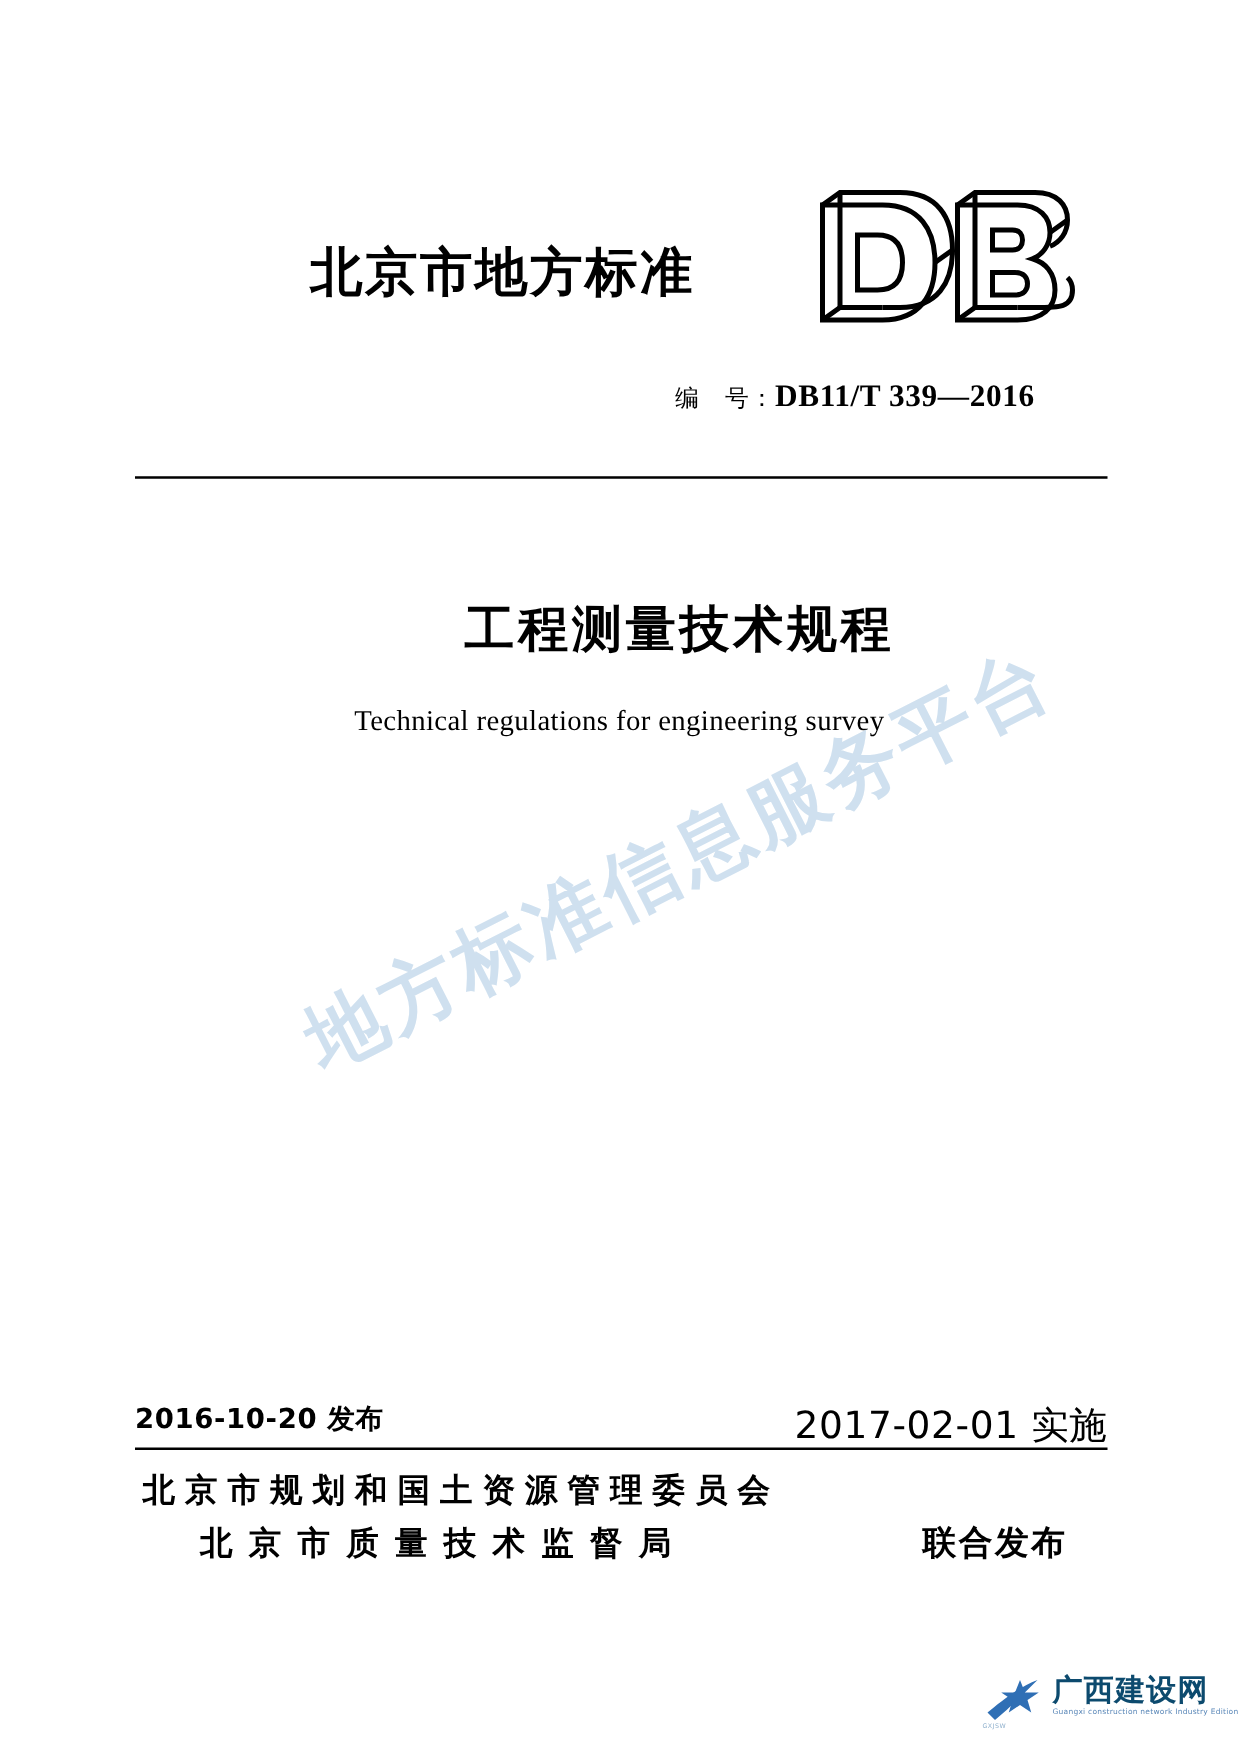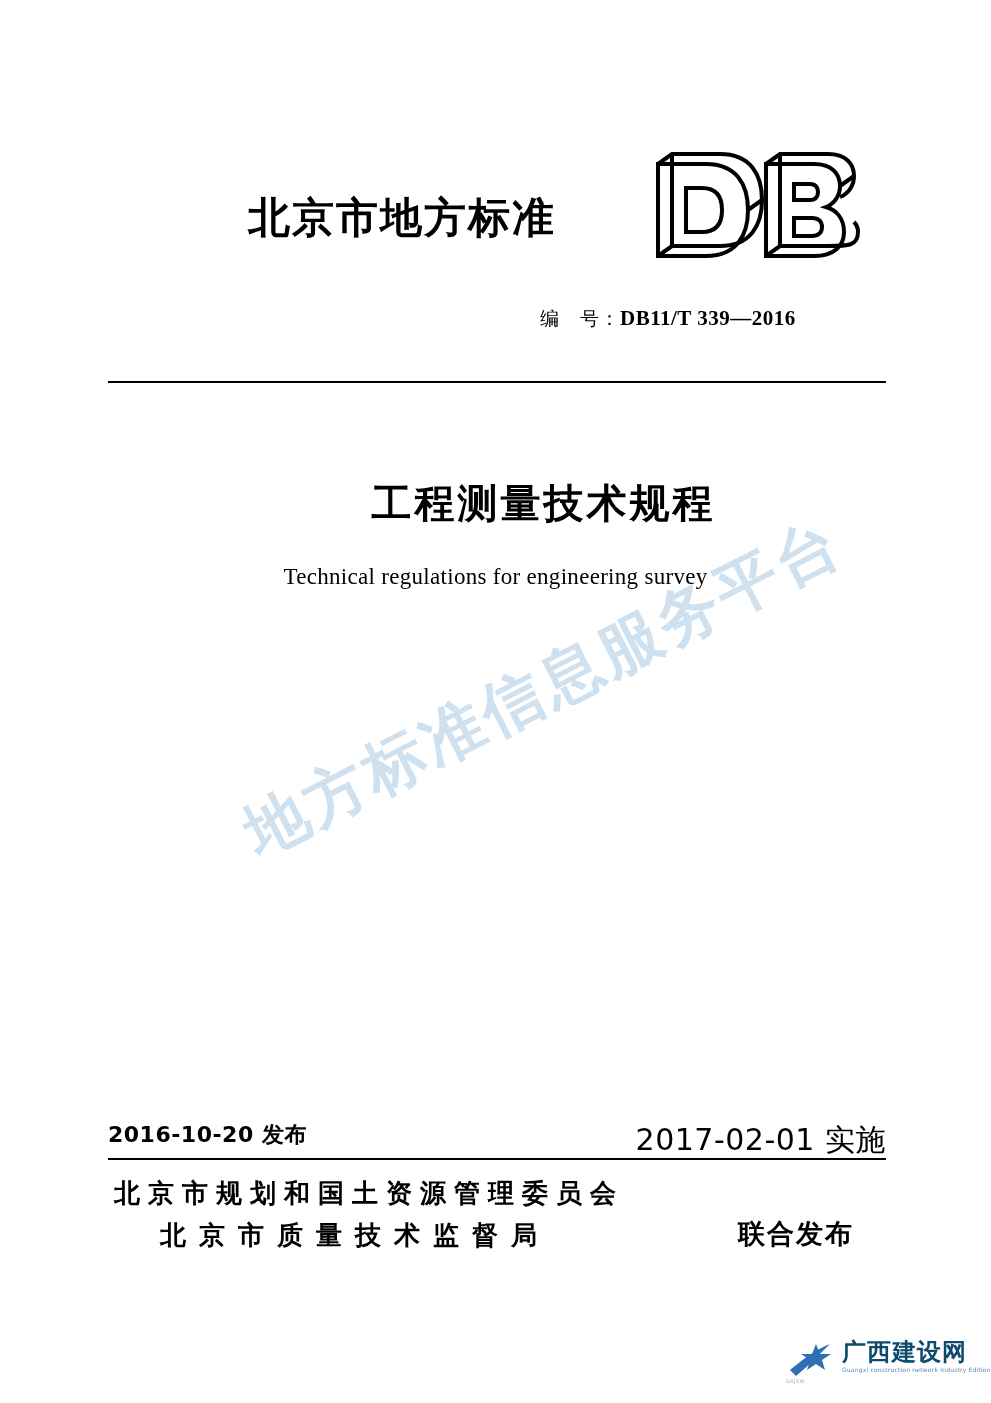--- a/index.html
+++ b/index.html
@@ -63,21 +63,21 @@
   }
   .num-line { white-space: nowrap; }
   .num-label {
     font-family: "DejaVu Sans", sans-serif;
     font-size: 19px;
     letter-spacing: 1px;
   }
   .num-value {
     font-family: "Liberation Serif", serif;
     font-weight: bold;
-    font-size: 21px;
+    font-size: 25px;
     letter-spacing: 0.5px;
     text-align: center;
   }
 
   
   .rule-top {
     position: absolute;
     left: 108px;
     top: 381px;
     width: 778px;

